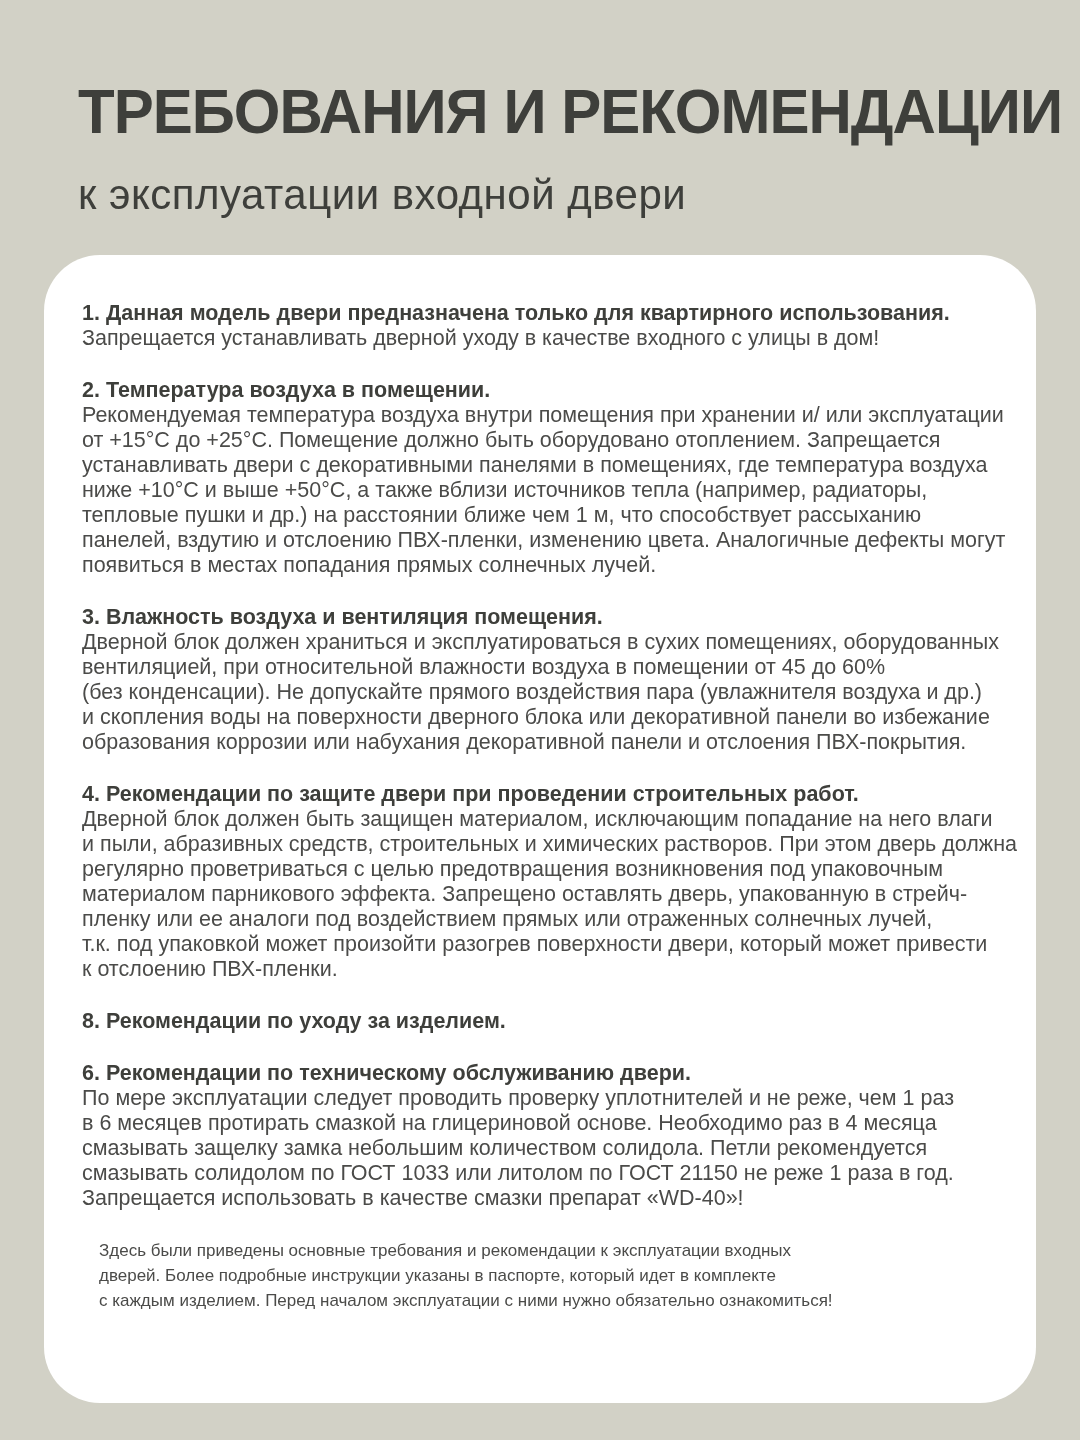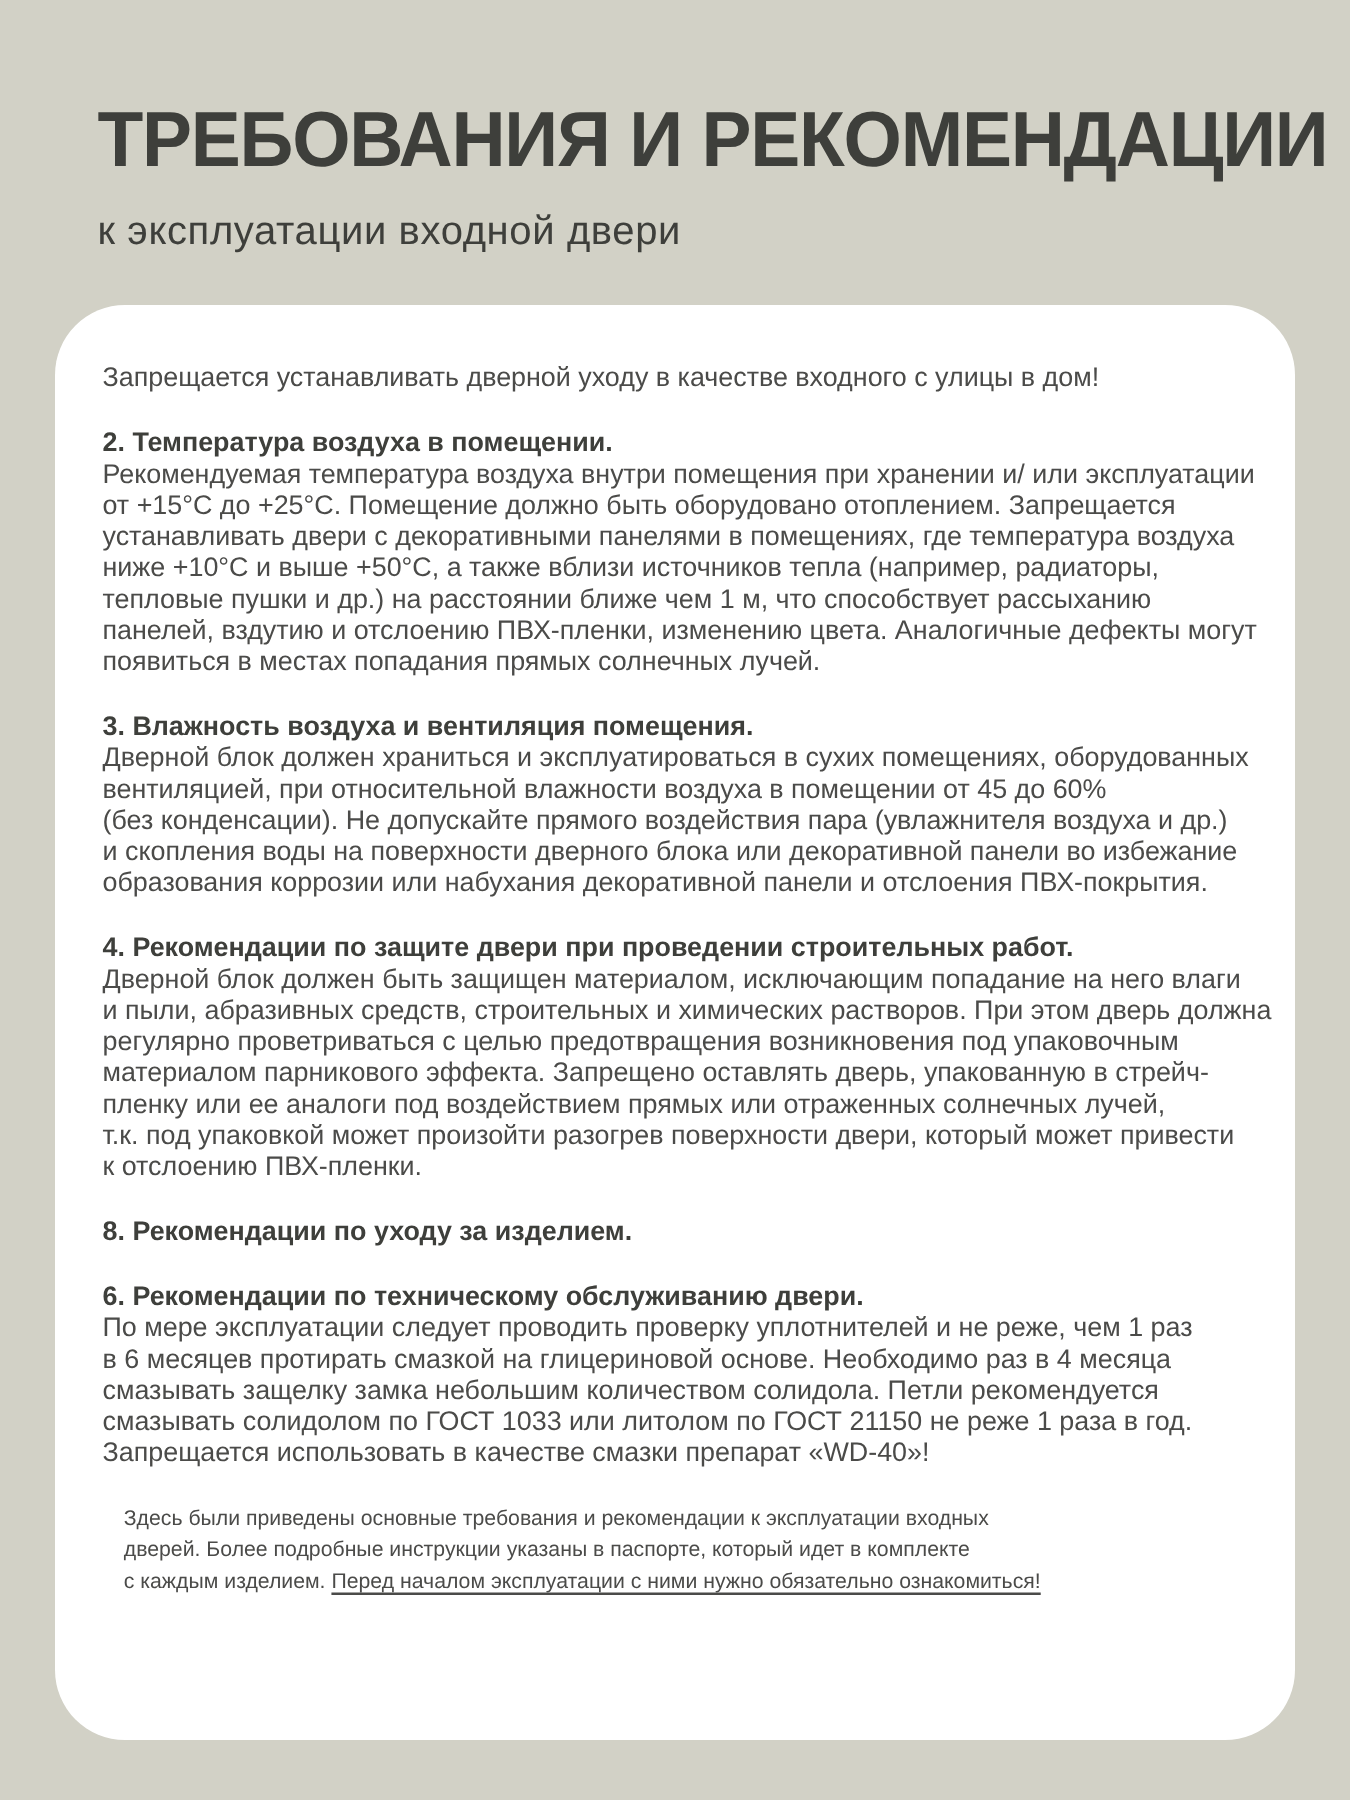--- a/index.html
+++ b/index.html
@@ -28,22 +28,22 @@
     font-size:60px;
     line-height:62px;
     font-weight:700;
     letter-spacing:-1px;
     color:var(--heading-text,#3e3f3b);
     transform:scaleY(1.04);
     transform-origin:left top;
     white-space:nowrap;
   }
   .page-subtitle{
-    margin-top:20px;
-    font-size:32px;
+    margin-top:31px;
+    font-size:42px;
     line-height:44px;
     font-weight:400;
     letter-spacing:0.5px;
     color:var(--heading-text,#3e3f3b);
     white-space:nowrap;
   }
   .card{
     margin:38px 44px 0 44px;
     background:var(--card-background,#ffffff);
     border-radius:56px;
@@ -71,38 +71,38 @@
   }
   .footer-note{
     margin:17px;
     font-size:17px;
     line-height:25px;
     font-weight:400;
     color:var(--body-text,#4b4b49);
     white-space:pre;
   }
   .footer-underline{
-    text-decoration:underline;
     text-underline-offset:4px;
     text-decoration-thickness:1.5px;
   }
 </style>
 </head>
 <body>
 
 <div class="page">
 
   <header class="header">
     <h1 class="page-title">ТРЕБОВАНИЯ И РЕКОМЕНДАЦИИ</h1>
     <div class="page-subtitle">к эксплуатации входной двери</div>
   </header>
 
   <main class="card">
     <div class="sections">
   <div class="section">
+    <div class="section-heading">1. Данная модель двери предназначена только для квартирного использования.</div>
     <div class="section-body">Запрещается устанавливать дверной уходу в качестве входного с улицы в дом!</div>
   </div>
 
   <div class="section">
     <div class="section-heading">2. Температура воздуха в помещении.</div>
     <div class="section-body">Рекомендуемая температура воздуха внутри помещения при хранении и/ или эксплуатации
 от +15°С до +25°С. Помещение должно быть оборудовано отоплением. Запрещается
 устанавливать двери с декоративными панелями в помещениях, где температура воздуха
 ниже +10°С и выше +50°С, а также вблизи источников тепла (например, радиаторы,
 тепловые пушки и др.) на расстоянии ближе чем 1 м, что способствует рассыханию

